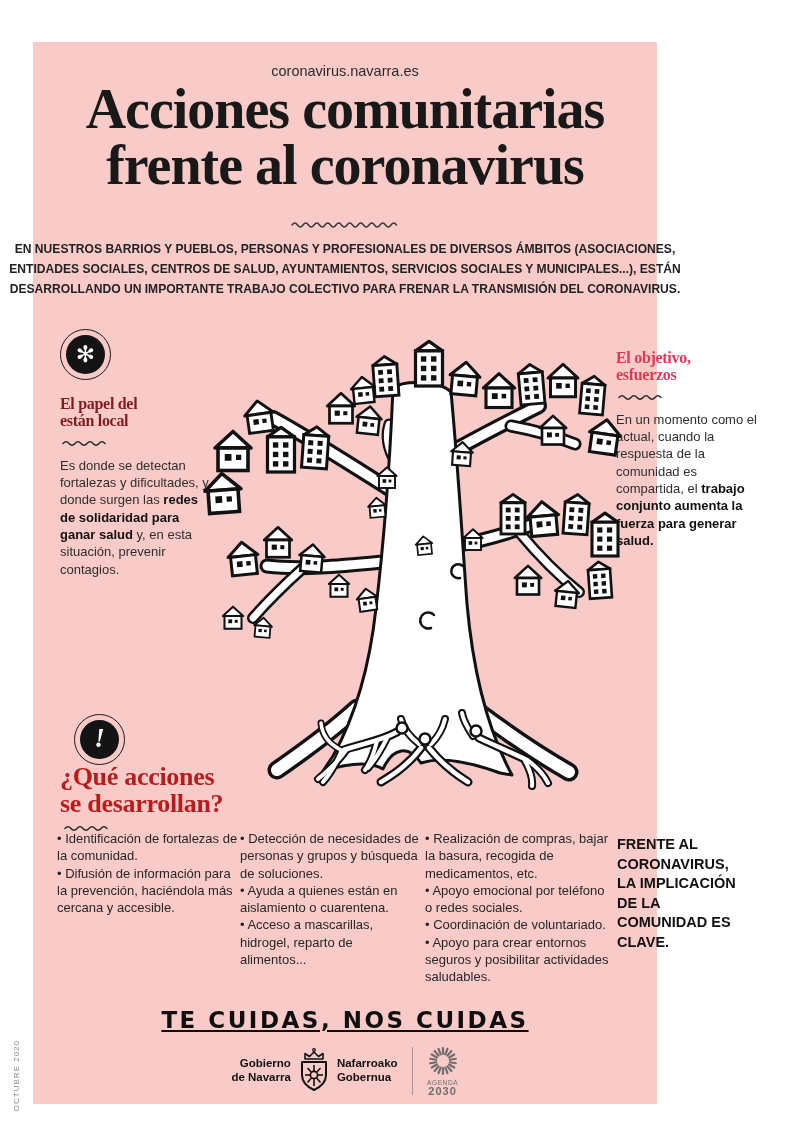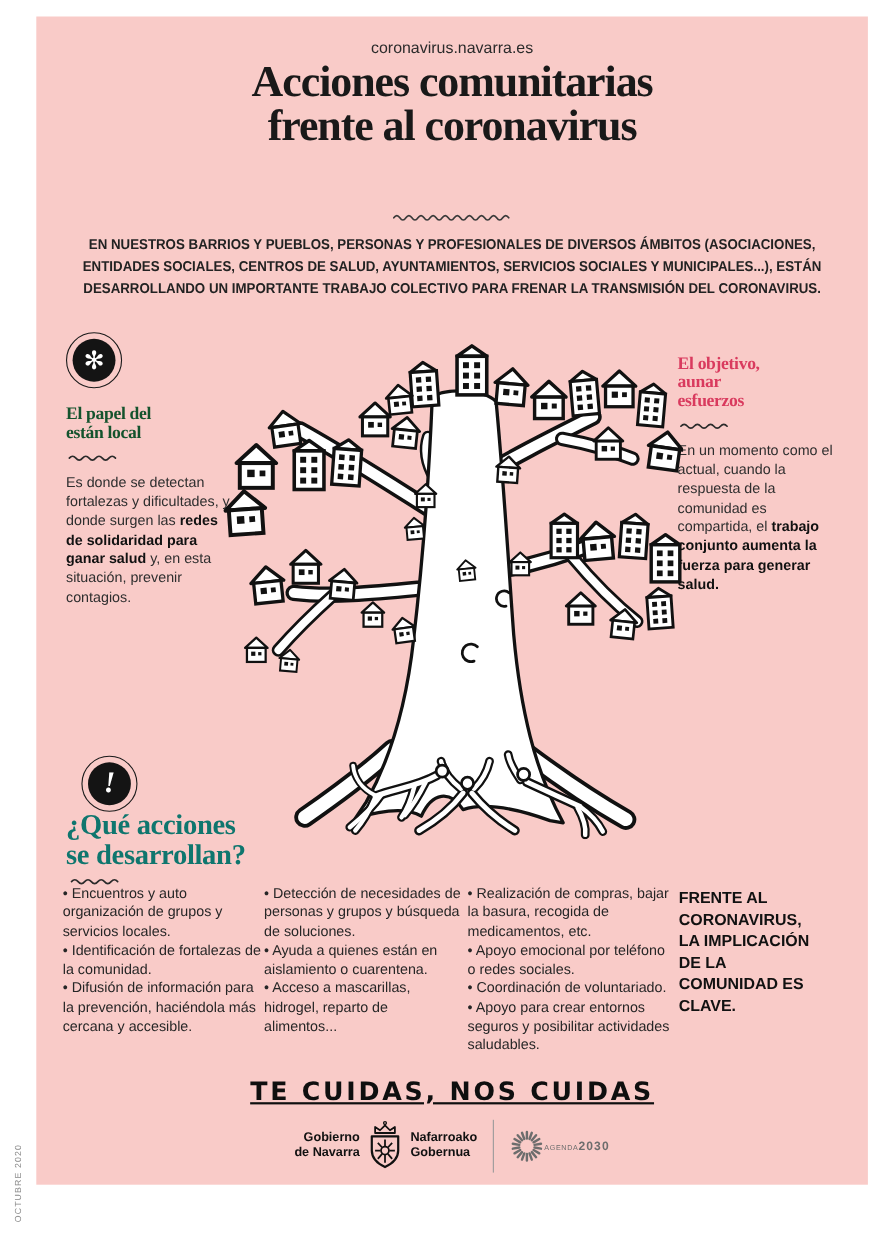--- a/index.html
+++ b/index.html
@@ -1,29 +1,29 @@
 <!DOCTYPE html>
 <html><head>
 <meta charset="utf-8">
 <style>
   html,body{margin:0;padding:0;}
   body{
     width:800px;height:1131px;background:#ffffff;position:relative;
     font-family:"Liberation Sans",sans-serif;overflow:hidden;
   }
   .poster{
-    position:absolute;left:33px;top:15px;width:756px;height:1062px;
+    position:absolute;left:33px;top:42px;width:624px;height:1062px;
     background:#f9cbc8;
   }
   
   .url{position:absolute;top:21px;left:0;width:100%;text-align:center;
        font-size:14.5px;color:#2b2b2b;}
   .title{position:absolute;top:39px;left:0;width:100%;text-align:center;
        font-family:"Liberation Serif","DejaVu Serif",serif;font-weight:700;
-       font-size:40px;line-height:1.0;color:#191919;letter-spacing:-1px;}
+       font-size:56px;line-height:1.0;color:#191919;letter-spacing:-1px;}
   .title span{display:block;white-space:nowrap;}
   .squiggle{display:block;}
   .title-squiggle{position:absolute;top:178px;left:50%;transform:translateX(-50%);}
   .intro{position:absolute;top:197px;left:50%;width:744px;
        transform:translateX(-50%) scaleX(0.93);transform-origin:center top;
        text-align:center;font-weight:700;font-size:13px;line-height:1.55;color:#222;}
   .intro span{display:block;white-space:nowrap;}
   
   .icon-badge{width:49px;height:49px;border:1.6px solid #1a1a1a;border-radius:50%;
        display:flex;align-items:center;justify-content:center;}
@@ -31,54 +31,54 @@
        display:flex;align-items:center;justify-content:center;}
   .asterisk-glyph{font-size:23px;line-height:1;margin-top:-1px;}
   .excl-glyph{font-family:"Liberation Serif",serif;font-style:italic;font-weight:700;
        font-size:27px;line-height:1;margin-top:-2px;}
   
   .local{position:absolute;left:27px;top:287px;width:152px;}
   .local .icon-badge{margin-bottom:15px;}
   .section-heading{font-family:"Liberation Serif","DejaVu Serif",serif;font-weight:700;
        font-size:16px;line-height:1.06;letter-spacing:-0.3px;}
   .section-heading span{display:block;white-space:nowrap;}
-  .local .section-heading{color:#14532d;margin-top:16px;}
+  .local .section-heading{color:#7f1d1d;margin-top:16px;}
   .heading-squiggle{margin:9px 0 10px 1px;}
   .body-text{font-size:13px;line-height:1.33;color:#2e2e2e;}
   .body-text b{color:#111;}
   .objective{position:absolute;left:583px;top:308px;width:152px;}
   .objective .section-heading{color:#d93a5e;}
   
   .tree{position:absolute;left:148px;top:288px;width:440px;height:460px;}
   
   .actions-icon{position:absolute;left:41px;top:672px;}
   .actions-heading{position:absolute;left:27px;top:721px;
        font-family:"Liberation Serif","DejaVu Serif",serif;font-weight:700;
-       font-size:26px;line-height:1.05;color:#0f766e;letter-spacing:-0.3px;}
+       font-size:26px;line-height:1.05;color:#b91c1c;letter-spacing:-0.3px;}
   .actions-heading span{display:block;white-space:nowrap;}
   .actions-squiggle{position:absolute;left:30px;top:782px;}
   .list-col{position:absolute;top:788px;}
   .col1{left:24px;width:186px;}
   .col2{left:207px;width:182px;}
   .col3{left:392px;width:188px;}
   .list-col p{margin:0;font-size:13px;line-height:1.33;color:#262626;}
   .highlight{position:absolute;left:584px;top:793px;width:132px;
        font-weight:700;font-size:14.5px;line-height:1.35;color:#111;}
   
   .slogan{position:absolute;top:965px;left:0;width:100%;text-align:center;
        font-family:"DejaVu Sans",sans-serif;font-weight:700;font-size:23px;
        letter-spacing:2.5px;color:#0f0f0f;text-decoration:underline;}
   .footer{position:absolute;top:1003px;left:0;width:100%;
        display:flex;justify-content:center;align-items:center;}
   .gov-text{font-size:11.5px;font-weight:700;line-height:1.18;color:#111;}
   .gov-es{text-align:right;margin-right:7px;}
   .gov-eu{text-align:left;margin-left:7px;}
   .crest{display:block;}
   .divider{width:1px;height:48px;background:#9a9a9a;margin:0 14px;}
-  .agenda{display:flex;flex-direction:row;align-items:center;color:#6d6d6d;}
+  .agenda{display:flex;flex-direction:column;align-items:center;color:#6d6d6d;}
   .agenda-l1{font-size:6.5px;letter-spacing:0.6px;margin-top:2px;}
   .agenda-l2{font-size:11px;font-weight:700;letter-spacing:1px;line-height:1;}
   .date-vertical{position:absolute;left:12px;top:1040px;
        writing-mode:vertical-rl;transform:rotate(180deg);
        font-size:8px;color:#8a8a8a;letter-spacing:1px;}
 </style>
 </head>
 <body>
 
 <div class="poster">
@@ -114,21 +114,20 @@
       <path d="M2,4.5 Q5,1 8,4.5 T14,4.5 T20,4.5 T26,4.5 T32,4.5 T38,4.5 T44,4.5" fill="none" stroke="#2b2b2b" stroke-width="1.5" stroke-linecap="round"></path>
     </svg>
     <p class="body-text" style="margin:0;">
       <span>Es donde se detectan fortalezas y dificultades, y donde surgen las </span><b>redes de solidaridad para ganar salud</b><span> y, en esta situación, prevenir contagios.</span>
     </p>
   </div>
 
   <div class="objective">
     <div class="section-heading">
       <span>El objetivo,</span>
-      <span>aunar</span>
       <span>esfuerzos</span>
     </div>
     <svg class="squiggle heading-squiggle" width="50" height="8" viewBox="0 0 50 8">
       <path d="M2,4.5 Q5,1 8,4.5 T14,4.5 T20,4.5 T26,4.5 T32,4.5 T38,4.5 T44,4.5" fill="none" stroke="#2b2b2b" stroke-width="1.5" stroke-linecap="round"></path>
     </svg>
     <p class="body-text" style="margin:0;">
       <span>En un momento como el actual, cuando la respuesta de la comunidad es compartida, el </span><b>trabajo conjunto aumenta la fuerza para generar salud.</b>
     </p>
   </div>
 
@@ -269,21 +268,20 @@
   </div>
   <div class="actions-heading">
     <span>¿Qué acciones</span>
     <span>se desarrollan?</span>
   </div>
   <svg class="squiggle actions-squiggle" width="50" height="8" viewBox="0 0 50 8">
     <path d="M2,4.5 Q5,1 8,4.5 T14,4.5 T20,4.5 T26,4.5 T32,4.5 T38,4.5 T44,4.5" fill="none" stroke="#2b2b2b" stroke-width="1.5" stroke-linecap="round"></path>
   </svg>
 
   <div class="list-col col1">
-    <p>• Encuentros y auto organización de grupos y servicios locales.</p>
     <p>• Identificación de fortalezas de la comunidad.</p>
     <p>• Difusión de información para la prevención, haciéndola más cercana y accesible.</p>
   </div>
   <div class="list-col col2">
     <p>• Detección de necesidades de personas y grupos y búsqueda de soluciones.</p>
     <p>• Ayuda a quienes están en aislamiento o cuarentena.</p>
     <p>• Acceso a mascarillas, hidrogel, reparto de alimentos...</p>
   </div>
   <div class="list-col col3">
     <p>• Realización de compras, bajar la basura, recogida de medicamentos, etc.</p>

